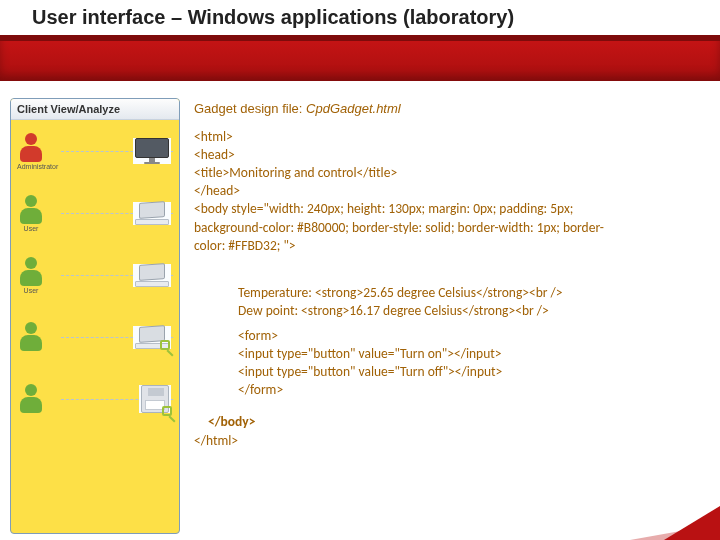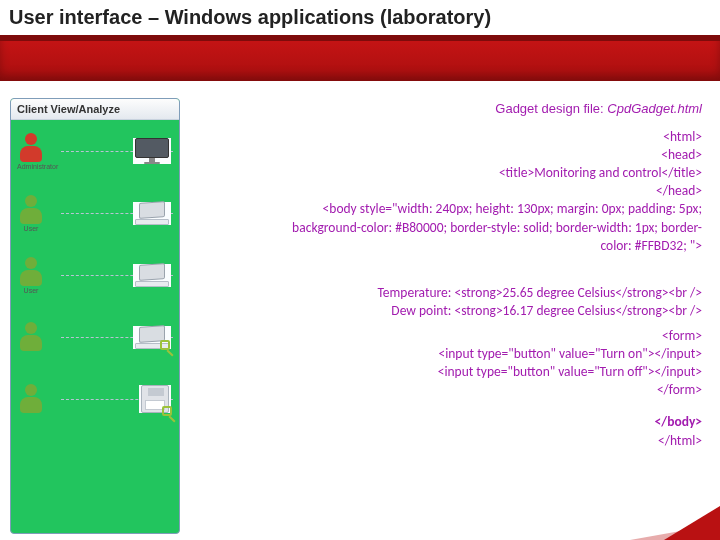--- a/index.html
+++ b/index.html
@@ -6,21 +6,21 @@
   body {
     margin: 0;
     width: 720px;
     height: 540px;
     background: #fff;
     font-family: Arial, Helvetica, sans-serif;
     overflow: hidden;
     position: relative;
   }
   .title-bar {
-    padding: 6px 14px 4px 9px;
+    padding: 6px 14px 4px 32px;
     font-size: 20px;
     font-weight: bold;
     color: #222;
   }
   .red-band {
     background: linear-gradient(#c81415, #a90f0f);
     height: 46px;
     width: 100%;
     margin-top: 2px;
     box-shadow: inset 0 -6px 10px rgba(0,0,0,.25);
@@ -37,21 +37,21 @@
     left: 0;
     right: 0;
     bottom: 0;
     display: flex;
   }
   .sidebar {
     width: 170px;
     border: 1px solid #7f9db9;
     border-radius: 4px;
     margin: 6px 0 6px 10px;
-    background: #22c55e;
+    background: #fde047;
     font-size: 10px;
     color: #333;
     position: relative;
     overflow: hidden;
   }
   .sb-header {
     background: linear-gradient(#fdfdfd,#e4e9ef);
     border-bottom: 1px solid #c8d2de;
     padding: 4px 6px;
     font-weight: bold;
@@ -134,23 +134,22 @@
     width:28px;height:28px;background:#e0e3e8;border:1px solid #aab3bd;border-radius:2px;position:relative;
   }
   .floppy .slot{position:absolute;top:2px;left:6px;width:16px;height:8px;background:#c4cad2;}
   .floppy .lab{position:absolute;bottom:2px;left:3px;right:3px;height:10px;background:#fff;border:1px solid #c4cad2;}
   .floppy .plug{right:-4px;bottom:-4px;}
 
   .main {
     flex: 1;
     padding: 8px 18px 8px 14px;
     font-size: 13px;
-    color: #a21caf;
+    color: #a16207;
     line-height: 1.35;
-    text-align: right;
   }
   .design-line { margin-bottom: 10px; }
   .design-line .fname { font-style: italic; }
   .code-block { font-family: Calibri, Arial, sans-serif; font-size: 13.5px; }
   .code-indent2 { margin-left: 44px; margin-top:29px;}
   .code-close { margin-top:14px; margin-left:14px;font-weight:bold;}
   .spacer { height: 6px; }
 
   .corner{
     position:absolute;right:0;bottom:0;

